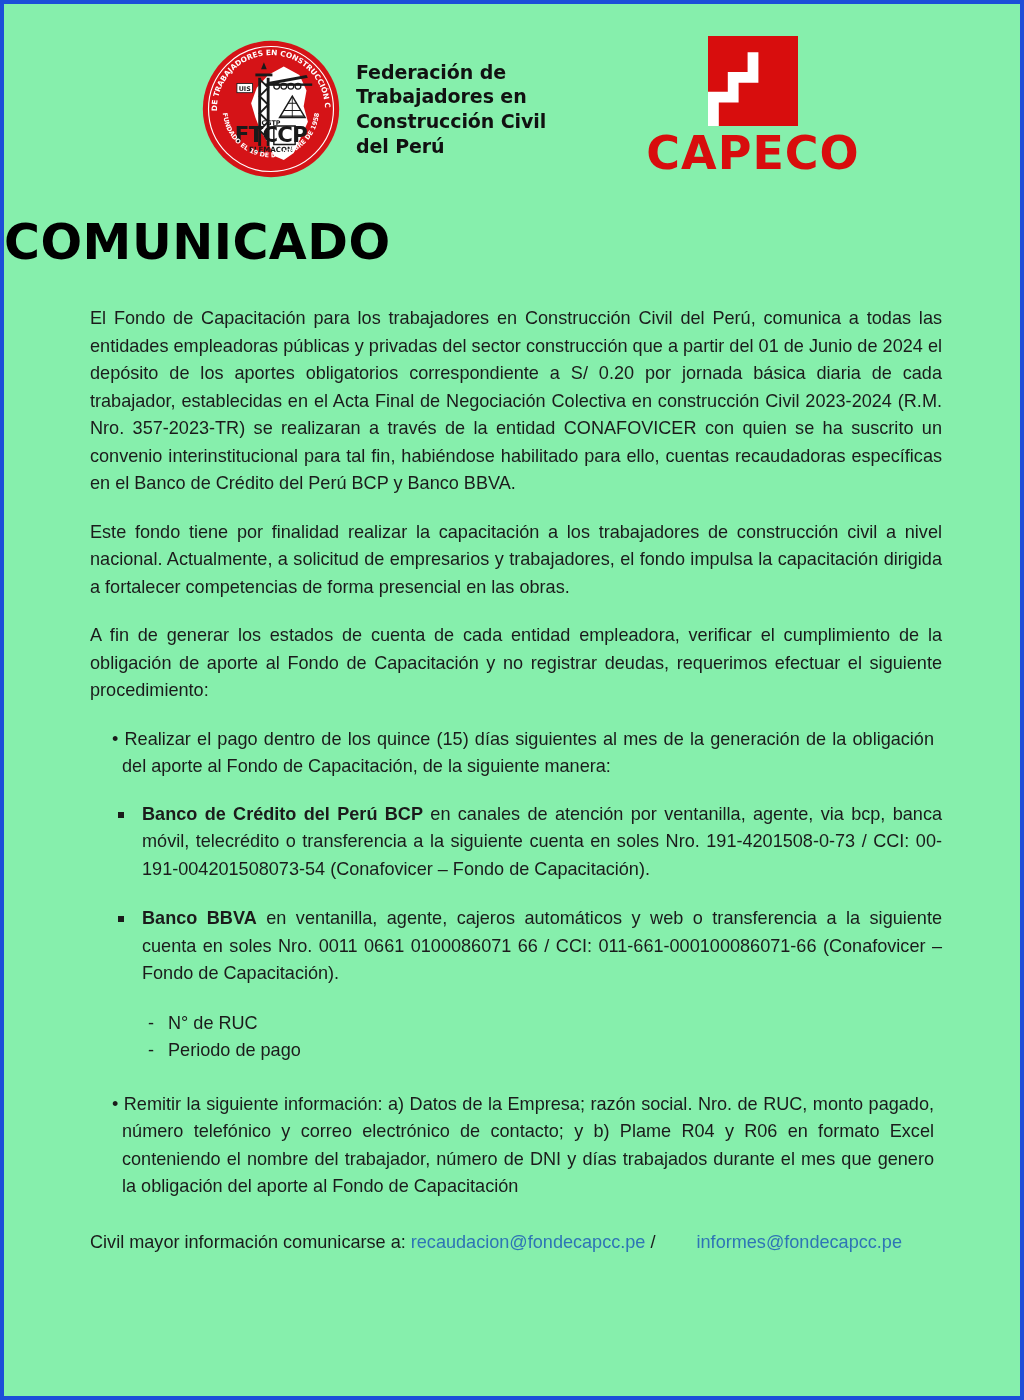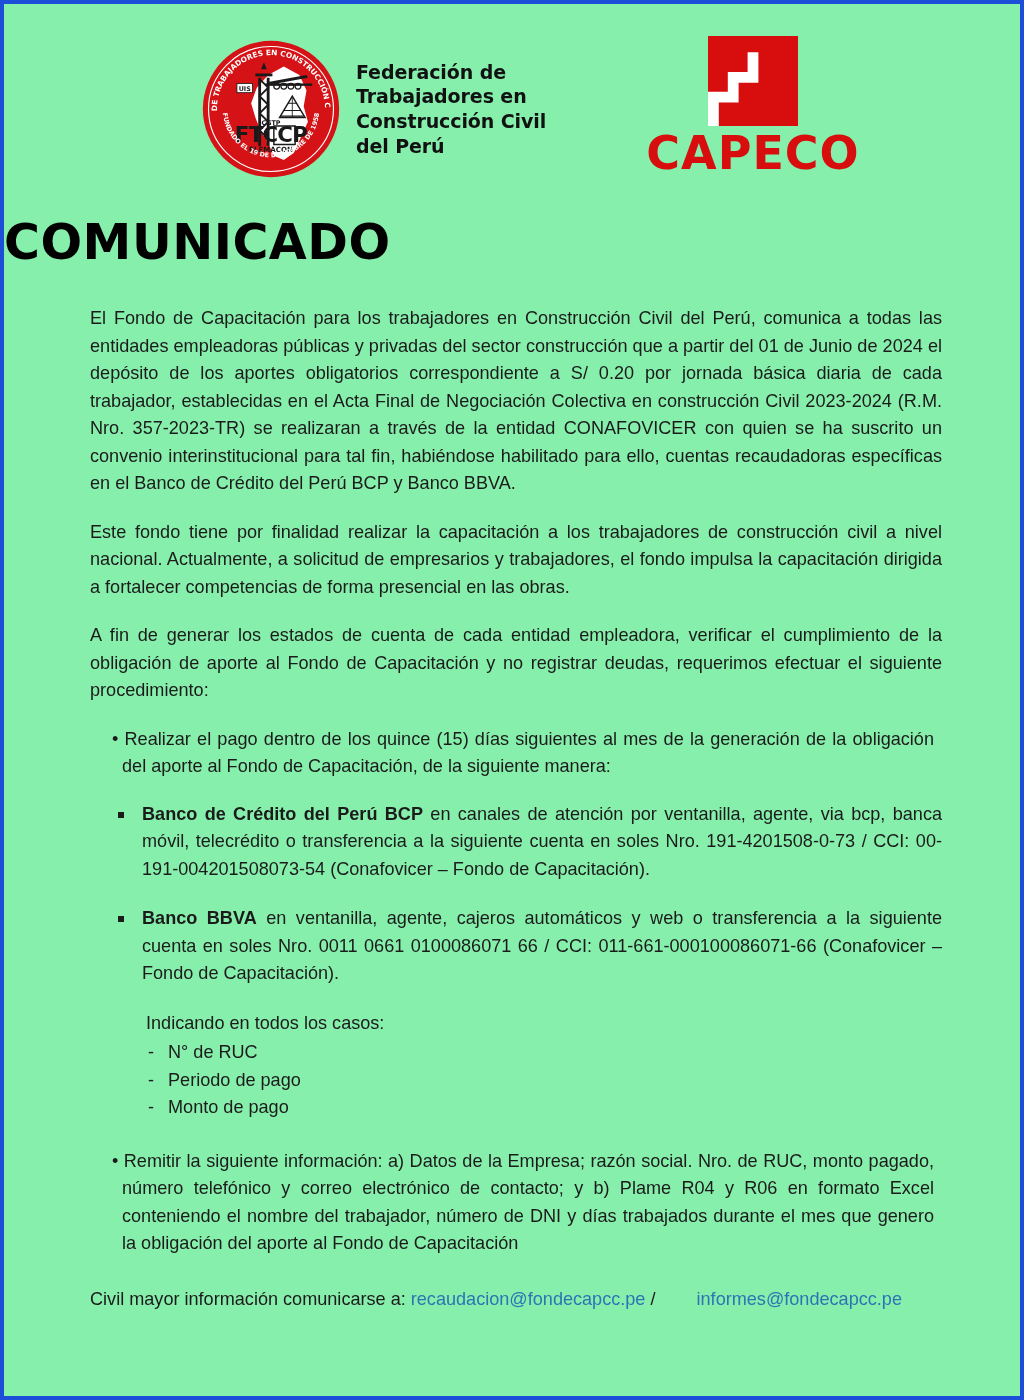--- a/index.html
+++ b/index.html
@@ -258,25 +258,23 @@
 
     <ul class="bank-list">
       <li>
         <span class="bank-name">Banco de Crédito del Perú BCP</span><span> en canales de atención por ventanilla, agente, via bcp, banca móvil, telecrédito o transferencia a la siguiente cuenta en soles Nro. 191-4201508-0-73 / CCI: 00-191-004201508073-54 (Conafovicer – Fondo de Capacitación).</span>
       </li>
       <li>
         <span class="bank-name">Banco BBVA</span><span> en ventanilla, agente, cajeros automáticos y web o transferencia a la siguiente cuenta en soles Nro. 0011 0661 0100086071 66 / CCI: 011-661-000100086071-66 (Conafovicer – Fondo de Capacitación).</span>
       </li>
     </ul>
 
-    <p class="indicando">Indicando en todos los casos:</p>
     <ul class="dash-list">
       <li>N° de RUC</li>
       <li>Periodo de pago</li>
-      <li>Monto de pago</li>
     </ul>
 
     <p class="dot-item second">• Remitir la siguiente información: a) Datos de la Empresa; razón social. Nro. de RUC, monto pagado, número telefónico y correo electrónico de contacto; y b) Plame R04 y R06 en formato Excel conteniendo el nombre del trabajador, número de DNI y días trabajados durante el mes que genero la obligación del aporte al Fondo de Capacitación</p>
 
     <p class="contact-line"><span>Civil mayor información comunicarse a: </span><a class="mail" href="#" style="text-decoration:none;">recaudacion@fondecapcc.pe</a><span class="sep"> / </span><a class="mail" href="#" style="text-decoration:none;padding-left:36px;">informes@fondecapcc.pe</a></p>
   </div>
 
 </div>
 
 </body></html>

